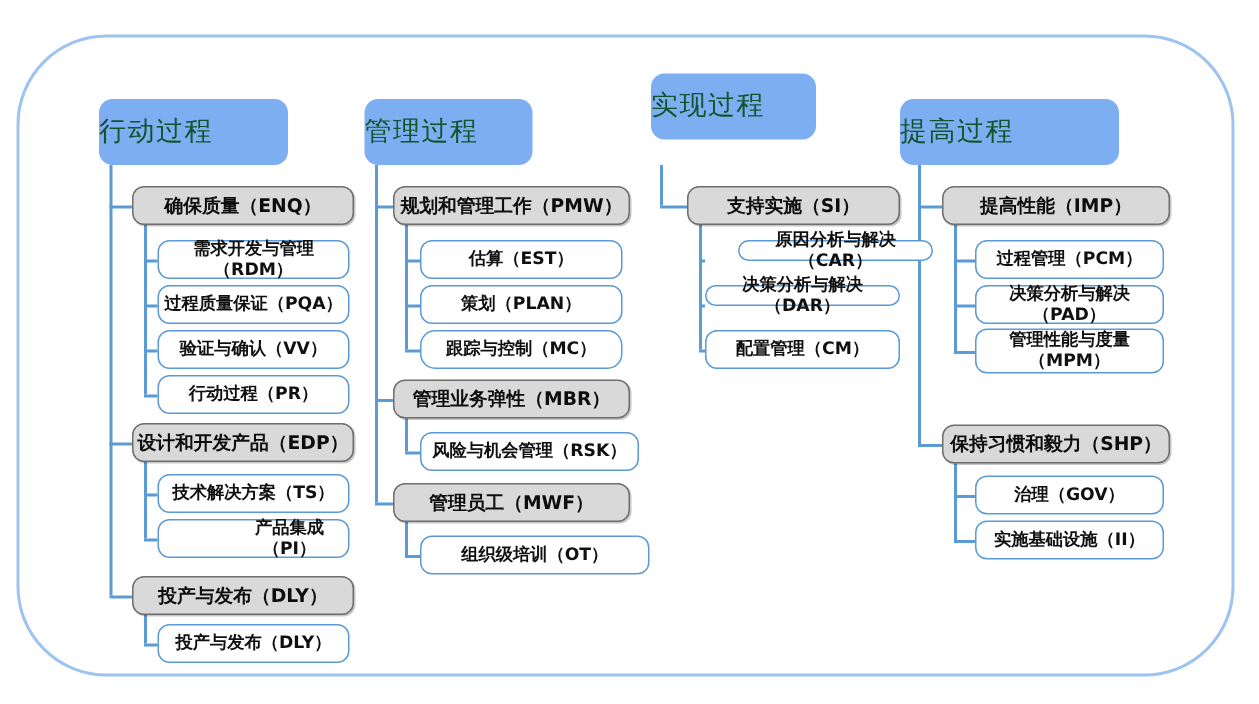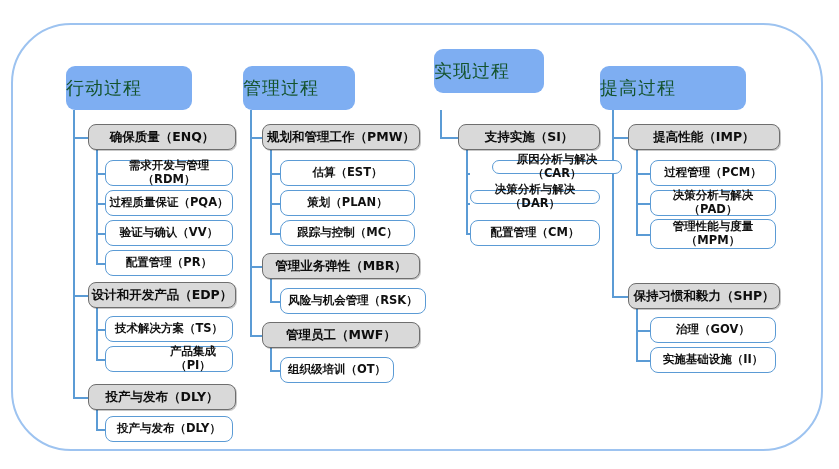--- a/index.html
+++ b/index.html
@@ -144,35 +144,35 @@
       <div class="ln v" style="left: 636px; top: 309px; height: 51px;"></div>
       <div class="ln h" style="left: 636px; top: 330px; width: 14px;"></div>
       <div class="ln h" style="left: 636px; top: 360px; width: 14px;"></div>
     </div>
   <div id="nodes-layer">
       <div class="col-header" style="left: 66px; top: 66px; width: 126px;">行动过程</div>
       <div class="node lvl2" style="left: 88px; top: 124px; width: 148px; height: 26px;">确保质量（ENQ）</div>
       <div class="node lvl3" style="left: 105px; top: 160px; width: 128px; height: 26px;">需求开发与管理（RDM）</div>
       <div class="node lvl3" style="left: 105px; top: 190px; width: 128px; height: 26px;">过程质量保证（PQA）</div>
       <div class="node lvl3" style="left: 105px; top: 220px; width: 128px; height: 26px;">验证与确认（VV）</div>
-      <div class="node lvl3" style="left: 105px; top: 250px; width: 128px; height: 26px;">配置管理（PR）</div>
+      <div class="node lvl3" style="left: 105px; top: 250px; width: 128px; height: 26px;">行动过程（PR）</div>
       <div class="node lvl2" style="left: 88px; top: 282px; width: 148px; height: 26px;">设计和开发产品（EDP）</div>
       <div class="node lvl3" style="left: 105px; top: 316px; width: 128px; height: 26px;">技术解决方案（TS）</div>
       <div class="node lvl3" style="left: 105px; top: 346px; width: 128px; height: 26px; padding-left: 48px;">产品集成（PI）</div>
       <div class="node lvl2" style="left: 88px; top: 384px; width: 148px; height: 26px;">投产与发布（DLY）</div>
       <div class="node lvl3" style="left: 105px; top: 416px; width: 128px; height: 26px;">投产与发布（DLY）</div>
       <div class="col-header" style="left: 243px; top: 66px; width: 112px;">管理过程</div>
       <div class="node lvl2" style="left: 262px; top: 124px; width: 158px; height: 26px;">规划和管理工作（PMW）</div>
       <div class="node lvl3" style="left: 280px; top: 160px; width: 135px; height: 26px;">估算（EST）</div>
       <div class="node lvl3" style="left: 280px; top: 190px; width: 135px; height: 26px;">策划（PLAN）</div>
       <div class="node lvl3" style="left: 280px; top: 220px; width: 135px; height: 26px; border-radius: 10px;">跟踪与控制（MC）</div>
       <div class="node lvl2" style="left: 262px; top: 253px; width: 158px; height: 26px;">管理业务弹性（MBR）</div>
       <div class="node lvl3" style="left: 280px; top: 288px; width: 146px; height: 26px;">风险与机会管理（RSK）</div>
       <div class="node lvl2" style="left: 262px; top: 322px; width: 158px; height: 26px;">管理员工（MWF）</div>
-      <div class="node lvl3" style="left: 280px; top: 357px; width: 114px; height: 26px;">组织级培训（OT）</div>
+      <div class="node lvl3" style="left: 280px; top: 357px; width: 153px; height: 26px;">组织级培训（OT）</div>
       <div class="col-header" style="left: 434px; top: 49px; width: 110px;">实现过程</div>
       <div class="node lvl2" style="left: 458px; top: 124px; width: 142px; height: 26px;">支持实施（SI）</div>
       <div class="node lvl3" style="left: 492px; top: 160px; width: 130px; height: 14px;">原因分析与解决（CAR）</div>
       <div class="node lvl3" style="left: 470px; top: 190px; width: 130px; height: 14px;">决策分析与解决（DAR）</div>
       <div class="node lvl3" style="left: 470px; top: 220px; width: 130px; height: 26px;">配置管理（CM）</div>
       <div class="col-header" style="left: 600px; top: 66px; width: 146px;">提高过程</div>
       <div class="node lvl2" style="left: 628px; top: 124px; width: 152px; height: 26px;">提高性能（IMP）</div>
       <div class="node lvl3" style="left: 650px; top: 160px; width: 126px; height: 26px;">过程管理（PCM）</div>
       <div class="node lvl3" style="left: 650px; top: 190px; width: 126px; height: 26px;">决策分析与解决（PAD）</div>
       <div class="node lvl3" style="left: 650px; top: 219px; width: 126px; height: 30px;">管理性能与度量<br>（MPM）</div>

